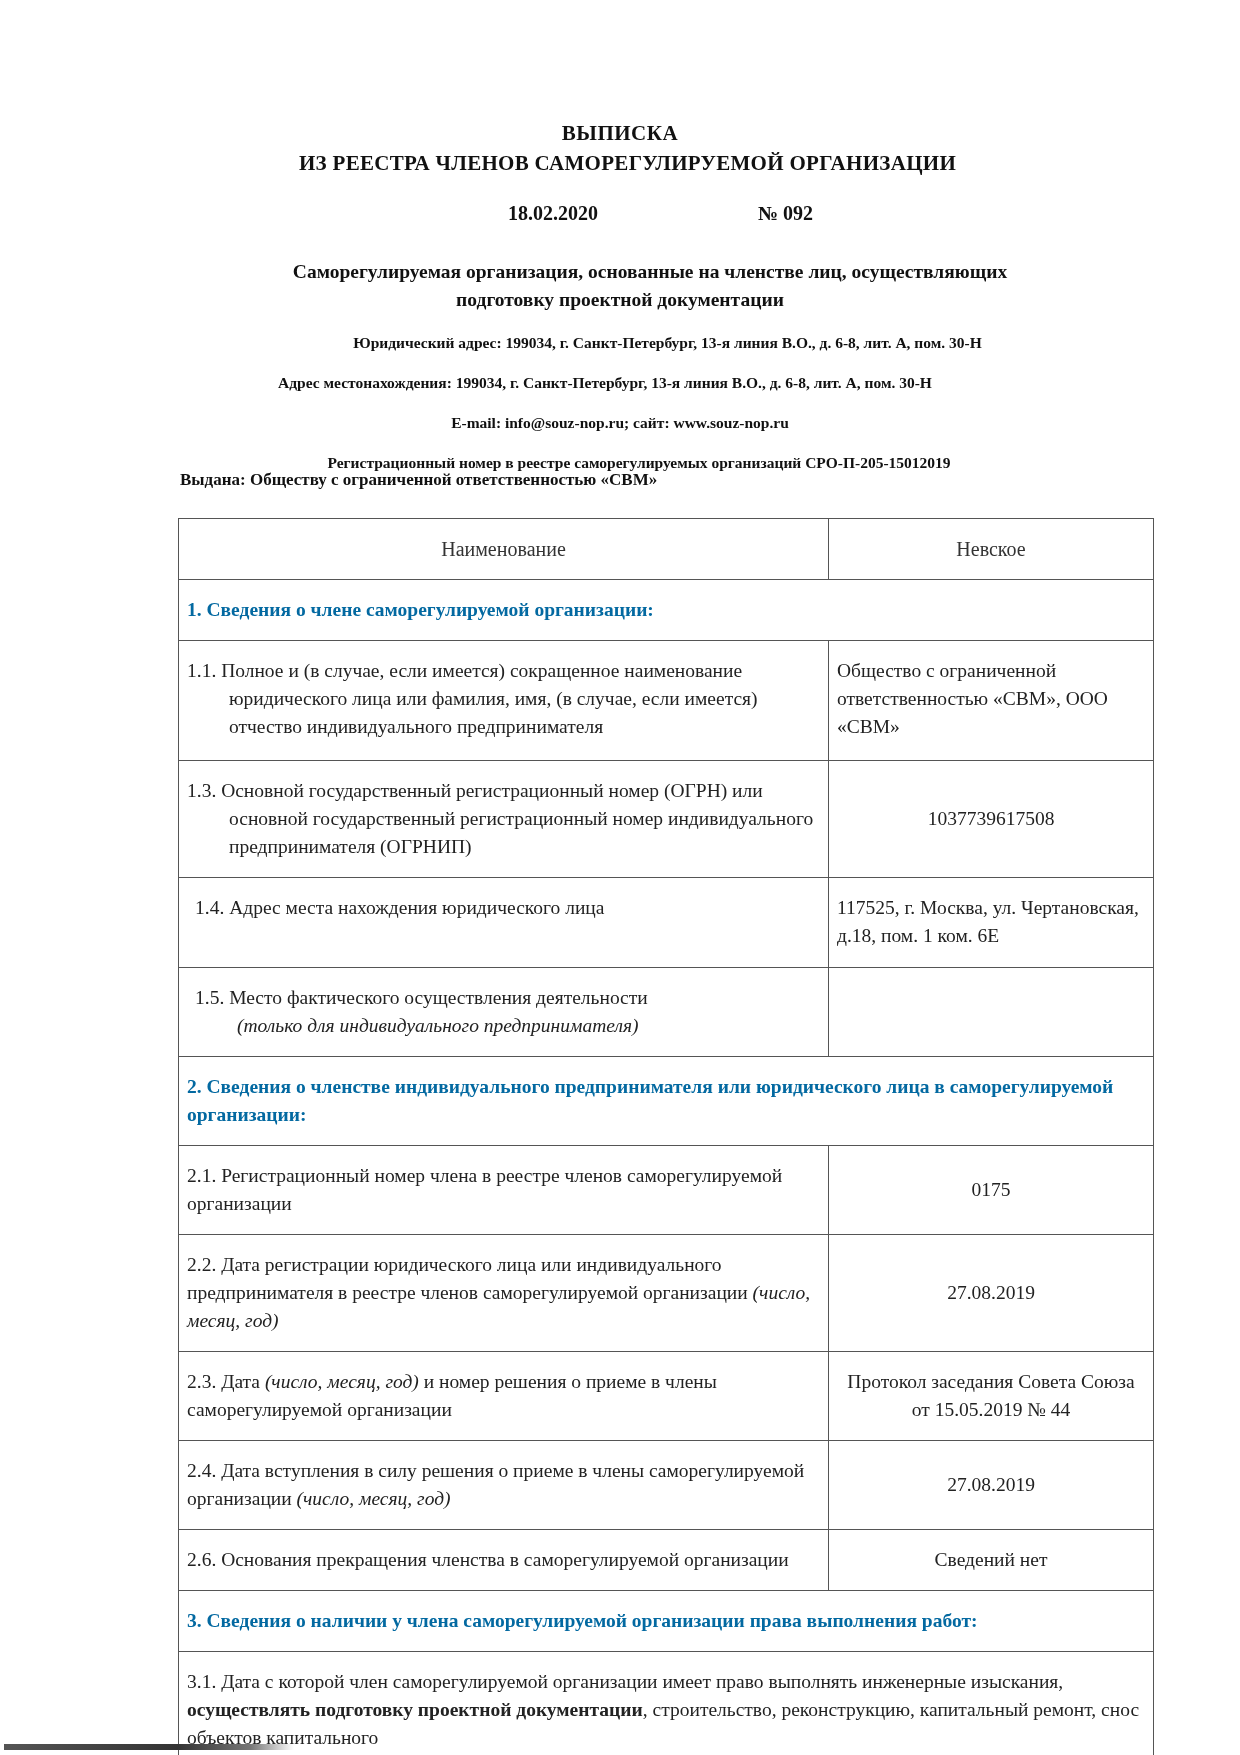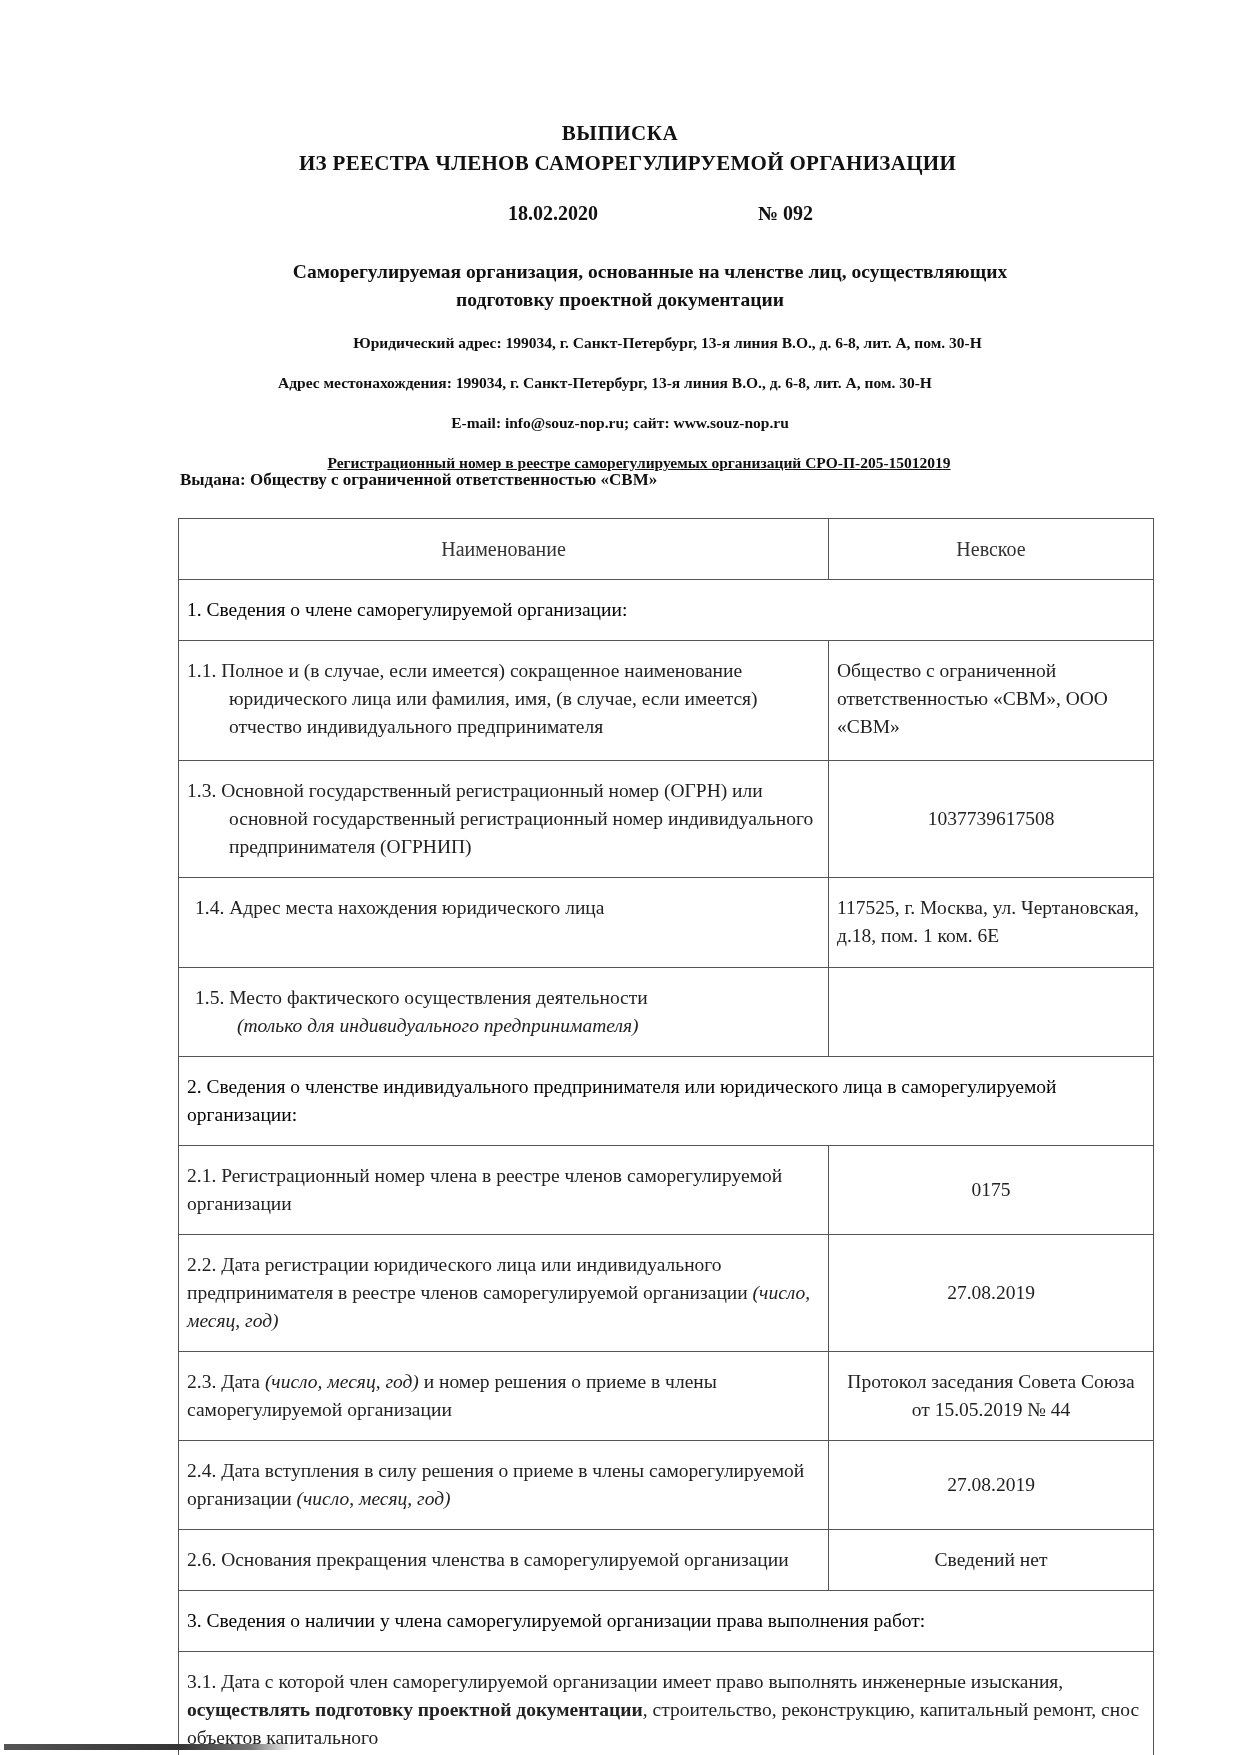--- a/index.html
+++ b/index.html
@@ -14,33 +14,33 @@
   .date-line { position:absolute; top:202px; left:0; width:1240px; font-weight:bold; font-size:20px; }
   .date-line .date { position:absolute; left:508px; }
   .date-line .num { position:absolute; left:758px; }
   .org-block { position:absolute; top:258px; left:0; width:1240px; text-align:center; }
   .org-name { font-weight:bold; font-size:20.5px; line-height:28px; }
   .org-type { font-weight:bold; font-size:19.5px; line-height:28px; padding-left:60px; }
   .org-type-2 { font-weight:bold; font-size:19.5px; line-height:28px; }
   .org-addr { font-weight:bold; font-size:15.5px; line-height:22px;margin-top:18px; }
   .addr-1 { padding-left:95px; }
   .addr-2 { padding-right:30px; }
-  .addr-4 { padding-left:38px;text-decoration:underline; }
+  .addr-4 { padding-left:38px; }
   .issued { position:absolute; left:180px; top:470px; font-weight:bold; font-size:17px; }
 
   table.reg {
     position:absolute; left:178px; top:518px; width:975px;
     border-collapse:collapse; table-layout:fixed;
     font-size:19.5px; line-height:28px; color:#222;
   }
   table.reg td { border:1.5px solid #555; padding:16px 8px; vertical-align:top;margin-top:12px; }
   table.reg col.c1 { width:650px; }
   table.reg col.c2 { width:325px; }
   .th { text-align:center; vertical-align:middle !important; font-size:20px; color:#333; }
-  .sec { font-weight:normal; color:#000000; }
+  .sec { font-weight:bold; color:#0369a1; }
   .val-center { text-align:center; vertical-align:middle !important; }
   .indent-wrap { padding-left:50px !important; text-indent:-42px; }
   .bold-inline { font-weight:bold; }
   .it { font-style:italic; }
   .scan-bar {
     position:absolute; left:4px; top:1744px; width:290px; height:6px;
     background:linear-gradient(90deg,#555 0%,#333 60%,#777 85%,rgba(120,120,120,0) 100%);
   }
 </style>
 </head>

